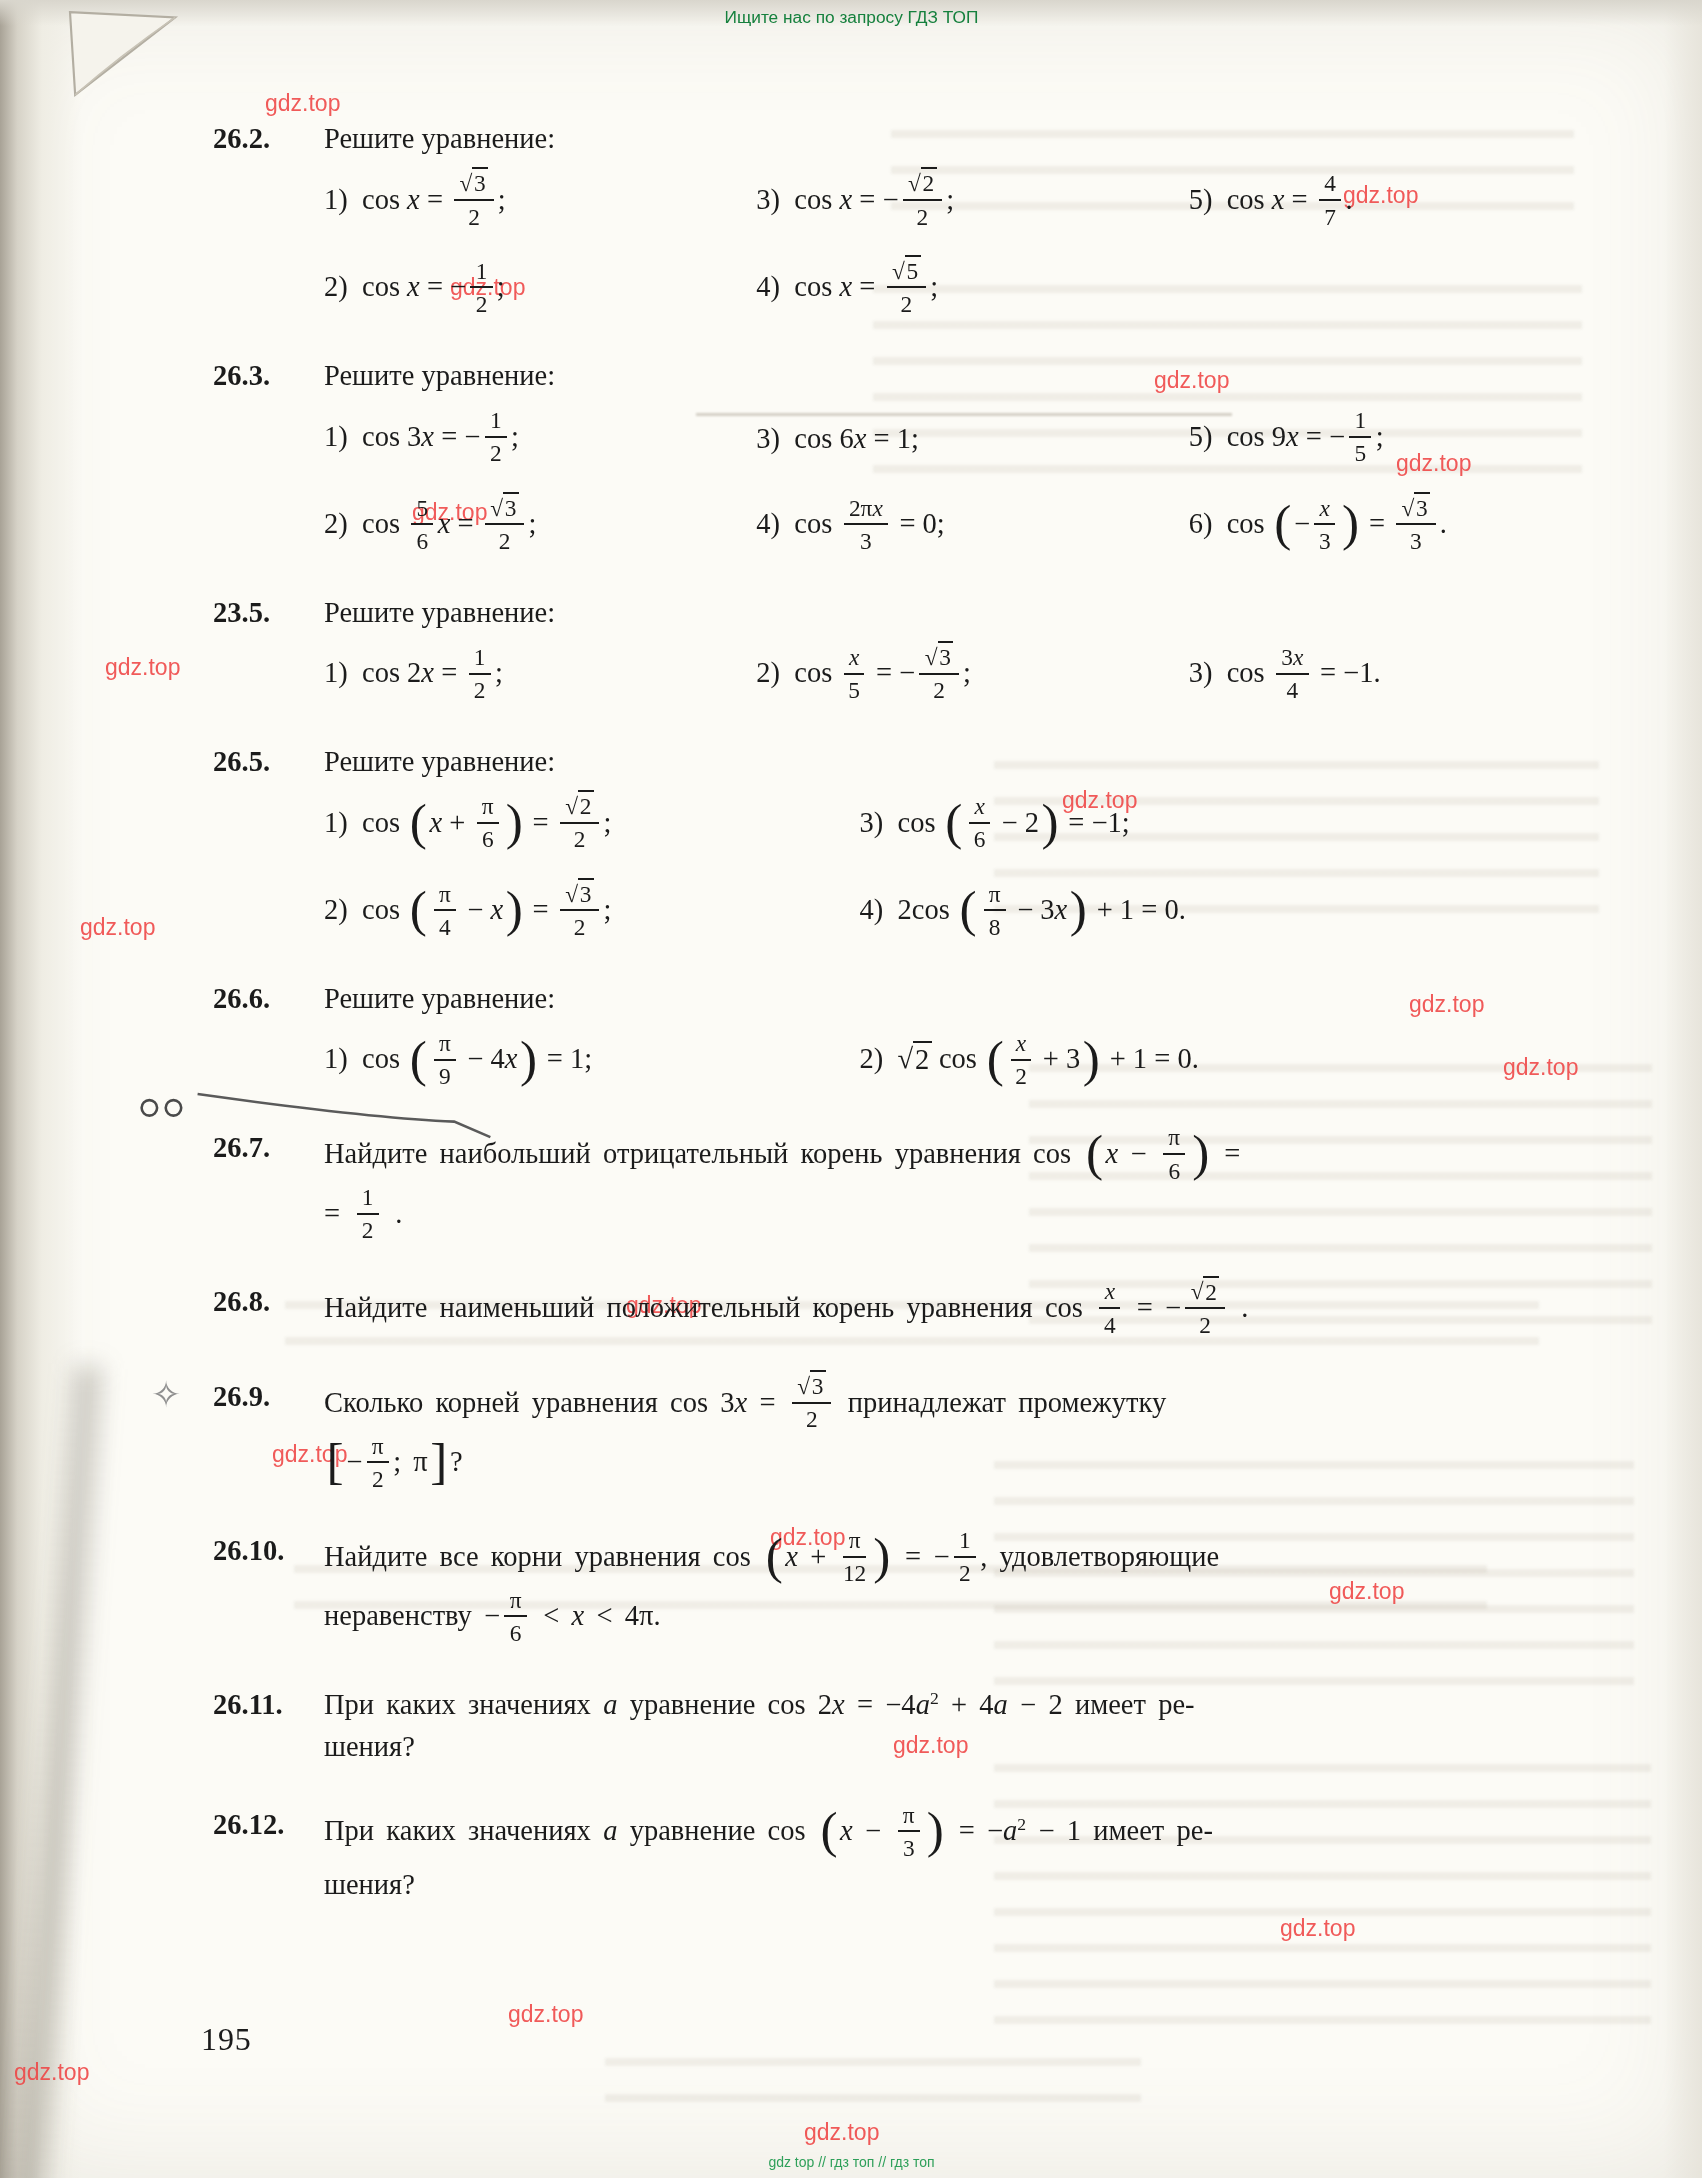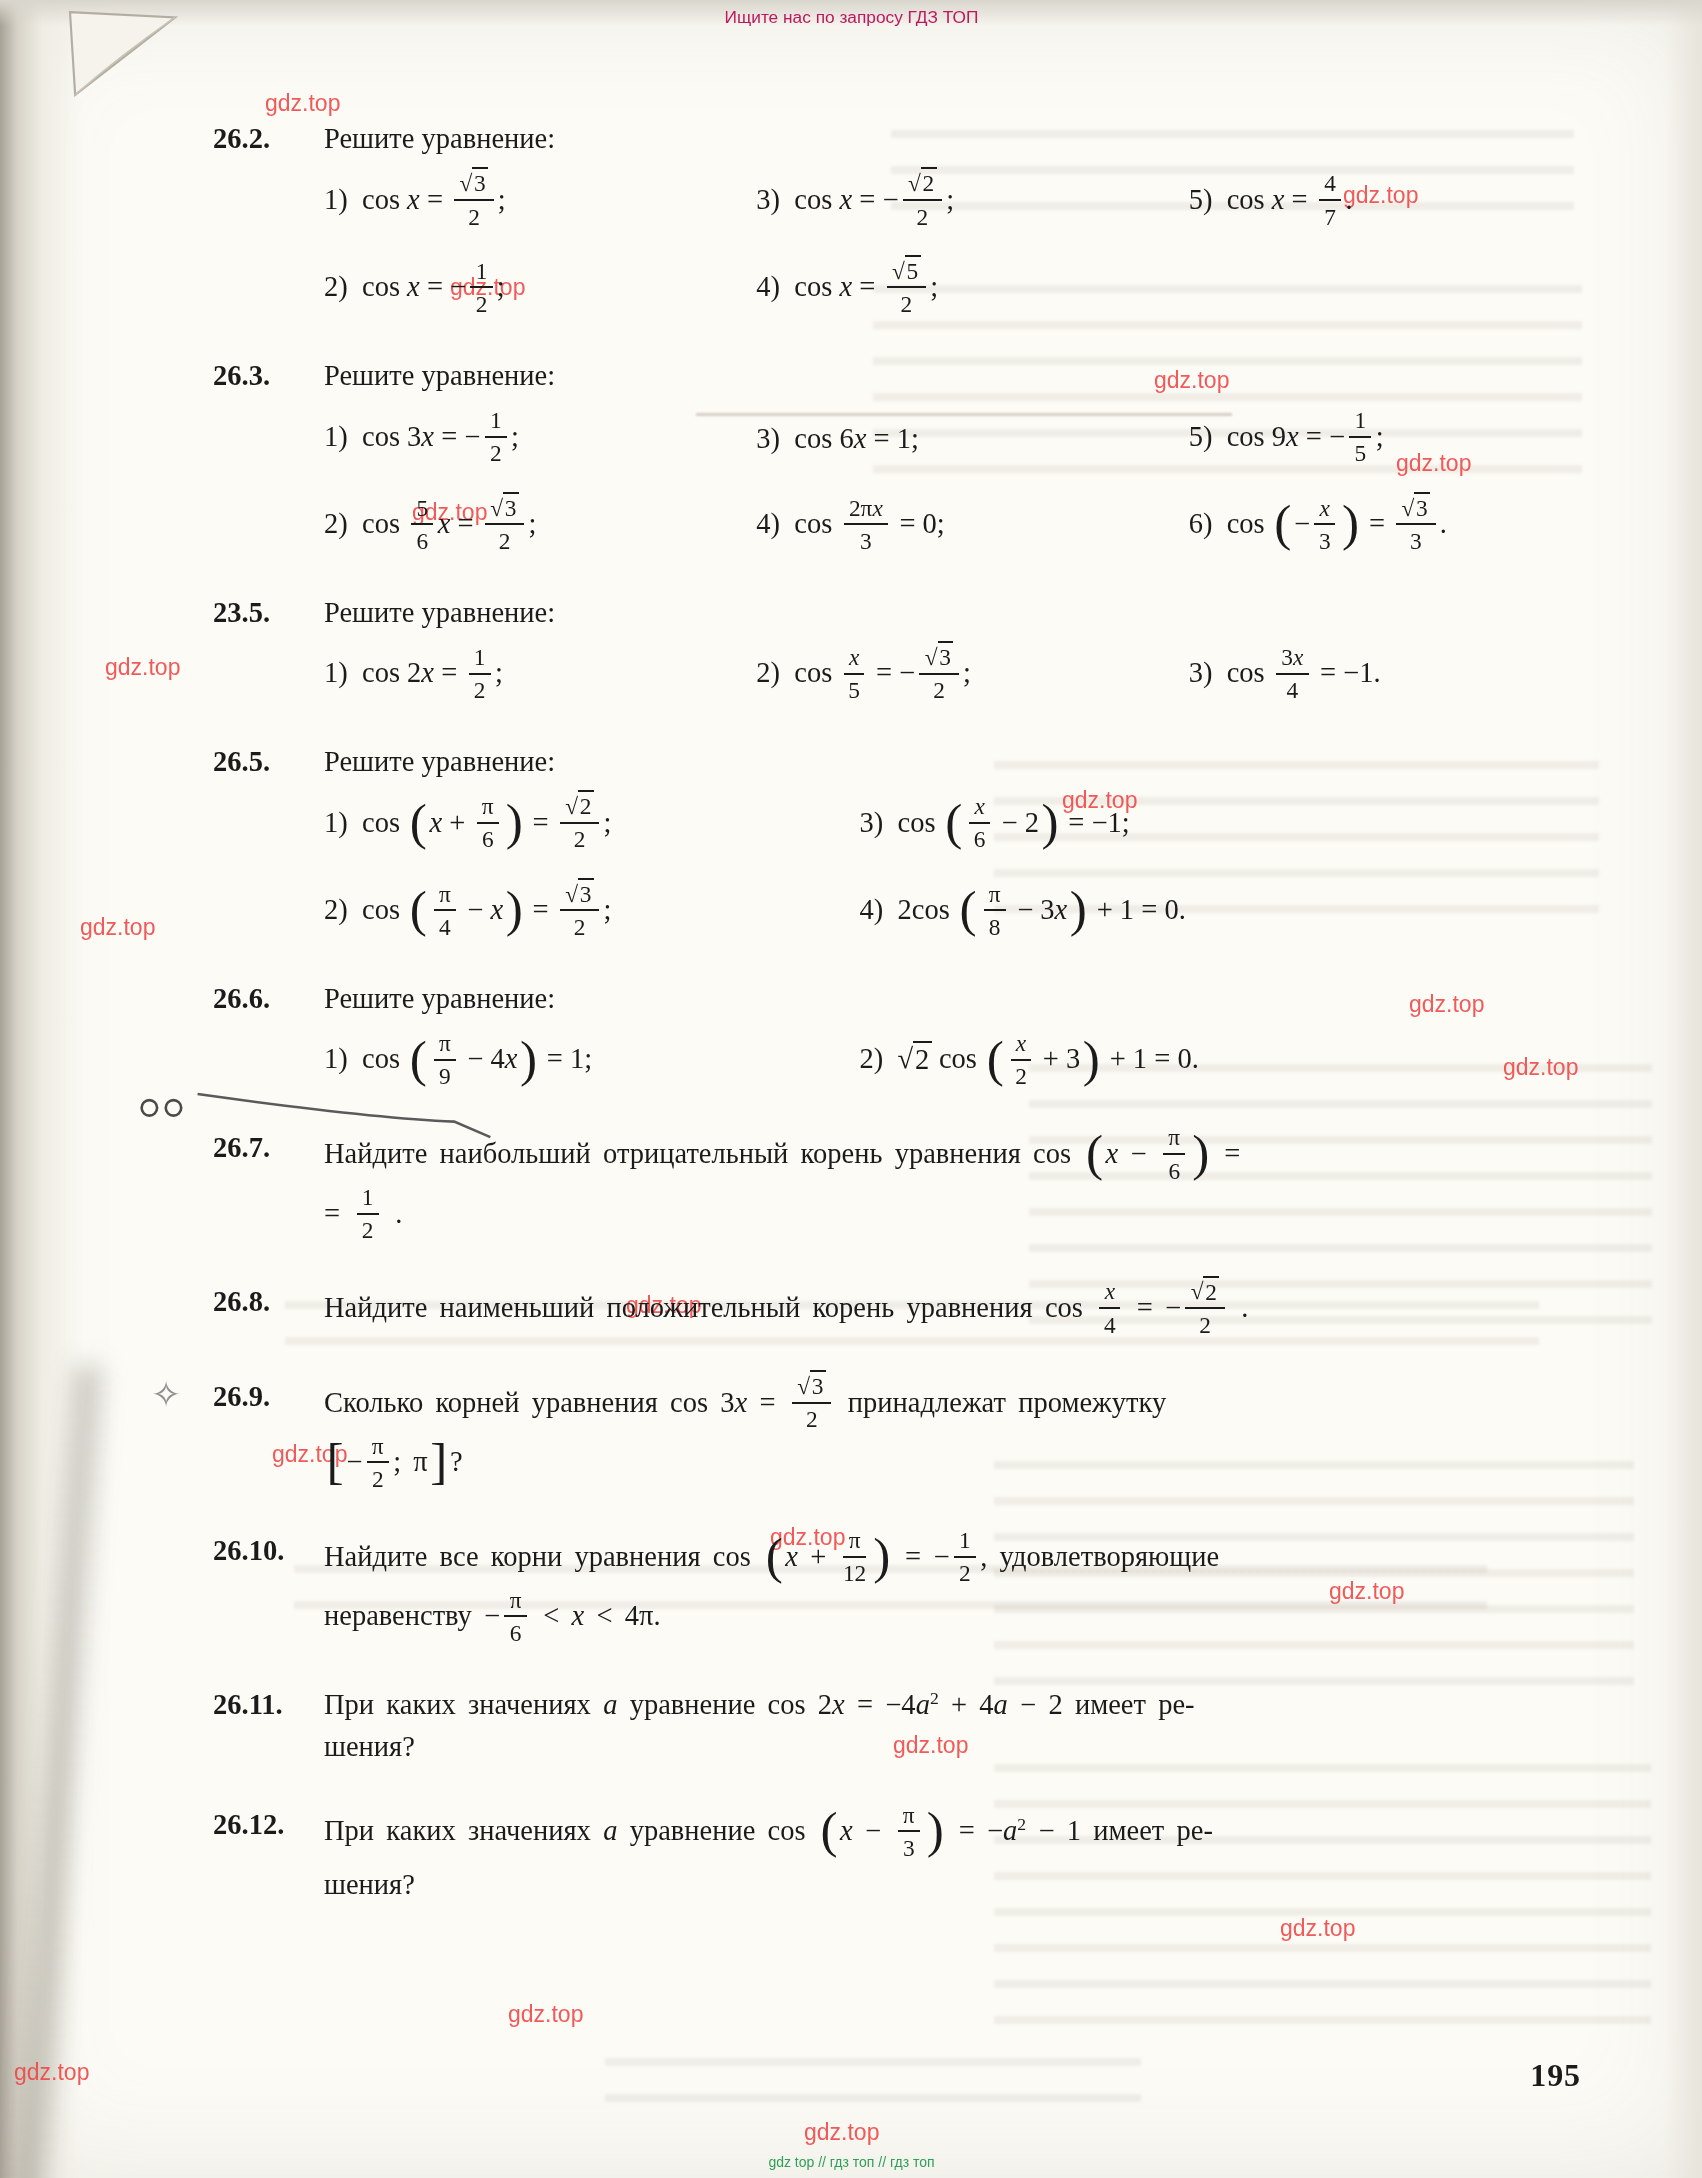--- a/index.html
+++ b/index.html
@@ -16,21 +16,21 @@
   .spine-shadow{position:absolute;left:45px;bottom:-52px;width:26px;height:865px;
       background:rgba(95,90,78,.32);filter:blur(12px);transform:rotate(4deg);}
   .curl{position:absolute;left:61px;top:7px;}
   .bleed{position:absolute;opacity:.55;filter:blur(1.7px);
       background:repeating-linear-gradient(180deg,rgba(125,112,88,.18) 0 7.8px,rgba(0,0,0,0) 7.8px 36px);}
   .bleed-line{position:absolute;height:2.6px;background:rgba(110,98,75,.28);filter:blur(0.9px);}
   
   .wm{position:absolute;font-family:"Liberation Sans",sans-serif;font-size:23px;color:#ef4444;
       opacity:.88;white-space:nowrap;}
   .notice-top{position:absolute;top:5.2px;left:0;right:0;text-align:center;
-      font-family:"Liberation Sans",sans-serif;font-size:17.3px;color:#be185d;}
+      font-family:"Liberation Sans",sans-serif;font-size:17.3px;color:#15803d;}
   .footer-links{position:absolute;bottom:5.2px;left:0;right:0;text-align:center;
       font-family:"Liberation Sans",sans-serif;font-size:14px;color:#2fa05a;}
   
   .content{position:absolute;left:213px;top:118px;width:1380px;}
   .prob{margin:0 0 35px 0;}
   .phead{position:relative;padding-left:111px;margin-bottom:12px;}
   .pnum{font-weight:bold;}
   .phead .pnum, .wprob .pnum{position:absolute;left:0;top:0;}
   .items{display:grid;column-gap:10.4px;row-gap:29px;margin-left:111px;align-items:center;gap:28px;}
   .g3{grid-template-columns:repeat(3,1fr);grid-auto-flow:column;grid-template-rows:repeat(2,auto);}
@@ -43,22 +43,22 @@
   .f{display:inline-block;vertical-align:middle;text-align:center;margin:0 4.3px;line-height:1.12;position:relative;top:-2.6px;}
   .fn{display:block;padding:0 5.2px 2.6px;border-bottom:2.2px solid #1b1b1b;font-size:.82em;}
   .fd{display:block;padding-top:2.6px;font-size:.82em;}
   .sq{white-space:nowrap;}
   .sr{border-top:2.2px solid #1b1b1b;padding:0.9px 2.6px 0 1.7px;}
   .bp{display:inline-block;font-size:1.8em;font-weight:300;vertical-align:middle;line-height:.9;
       position:relative;top:-3.5px;margin:0 2.6px;}
   sup{font-size:.62em;}
   .divider{position:absolute;left:-80px;top:-45px;}
   .diamond{position:absolute;left:-62px;top:1.7px;font-size:36px;color:#8f8f8f;line-height:1;}
-  .page-number{position:absolute;left:201px;width:1380px;top:2015px;text-align:right;
-      font-weight:bold;font-size:32px;letter-spacing:0.9px;margin-top:36px;}
+  .page-number{position:absolute;left:201px;width:1380px;top:2015px;text-align:left;
+      font-weight:normal;font-size:32px;letter-spacing:0.9px;}
 </style>
 </head>
 <body>
 
 <div id="page">
 
   <div class="edge-left"></div>
   <div class="edge-right"></div>
   <div class="edge-top"></div>
   <div class="spine-shadow"></div>

